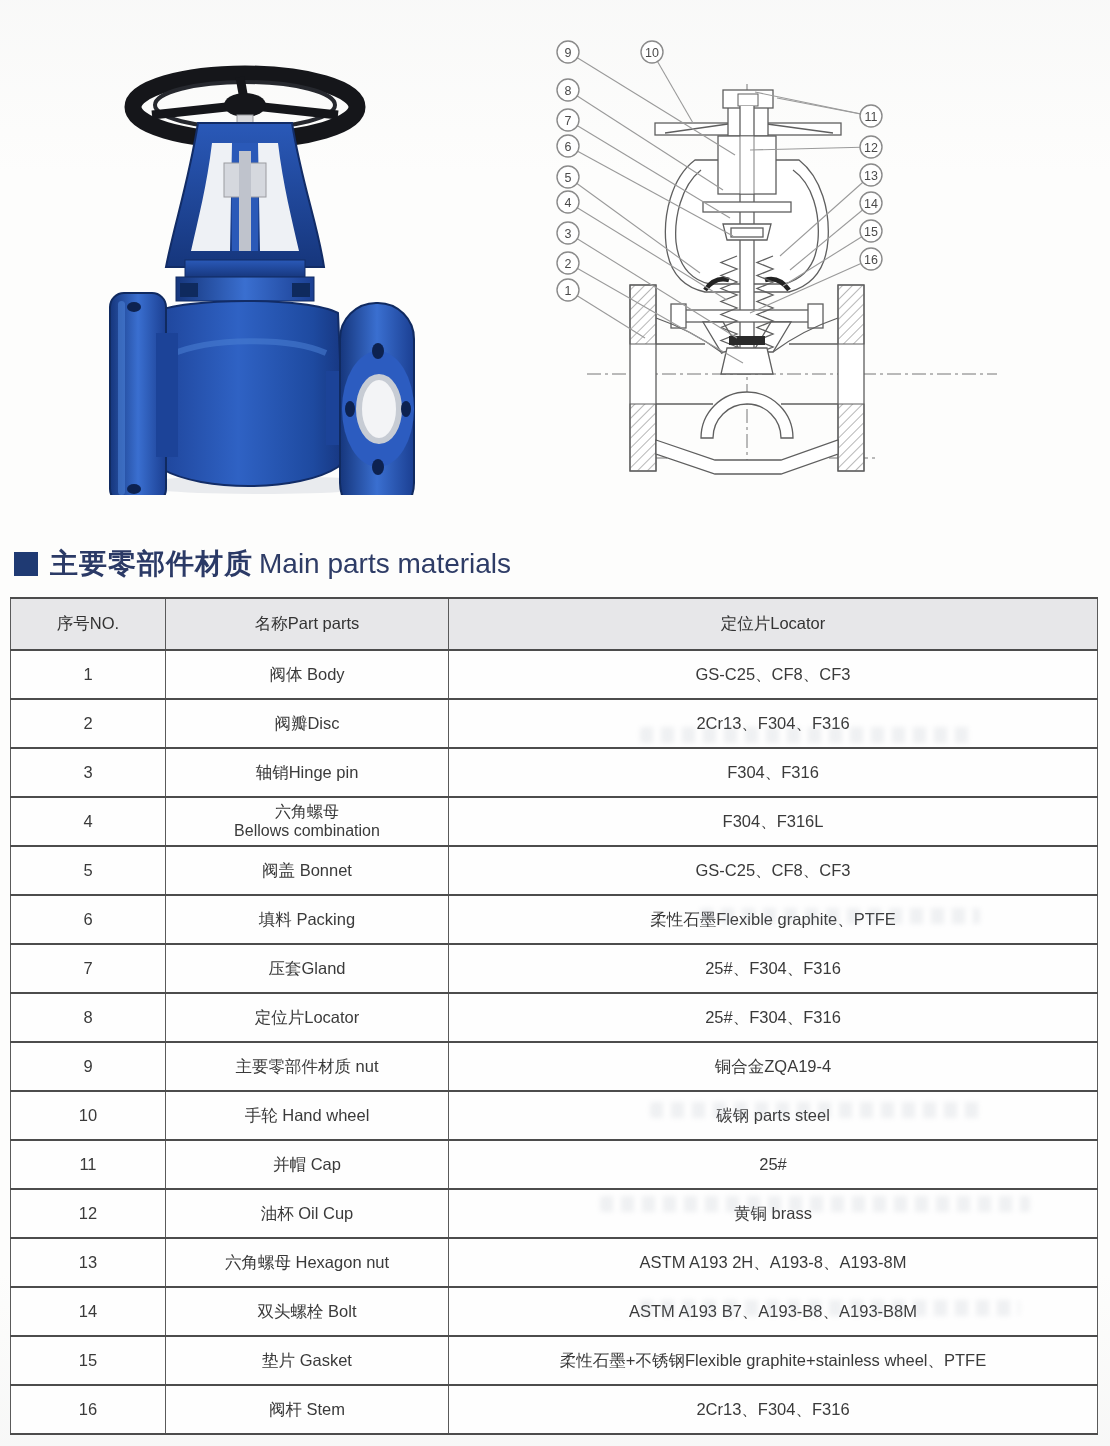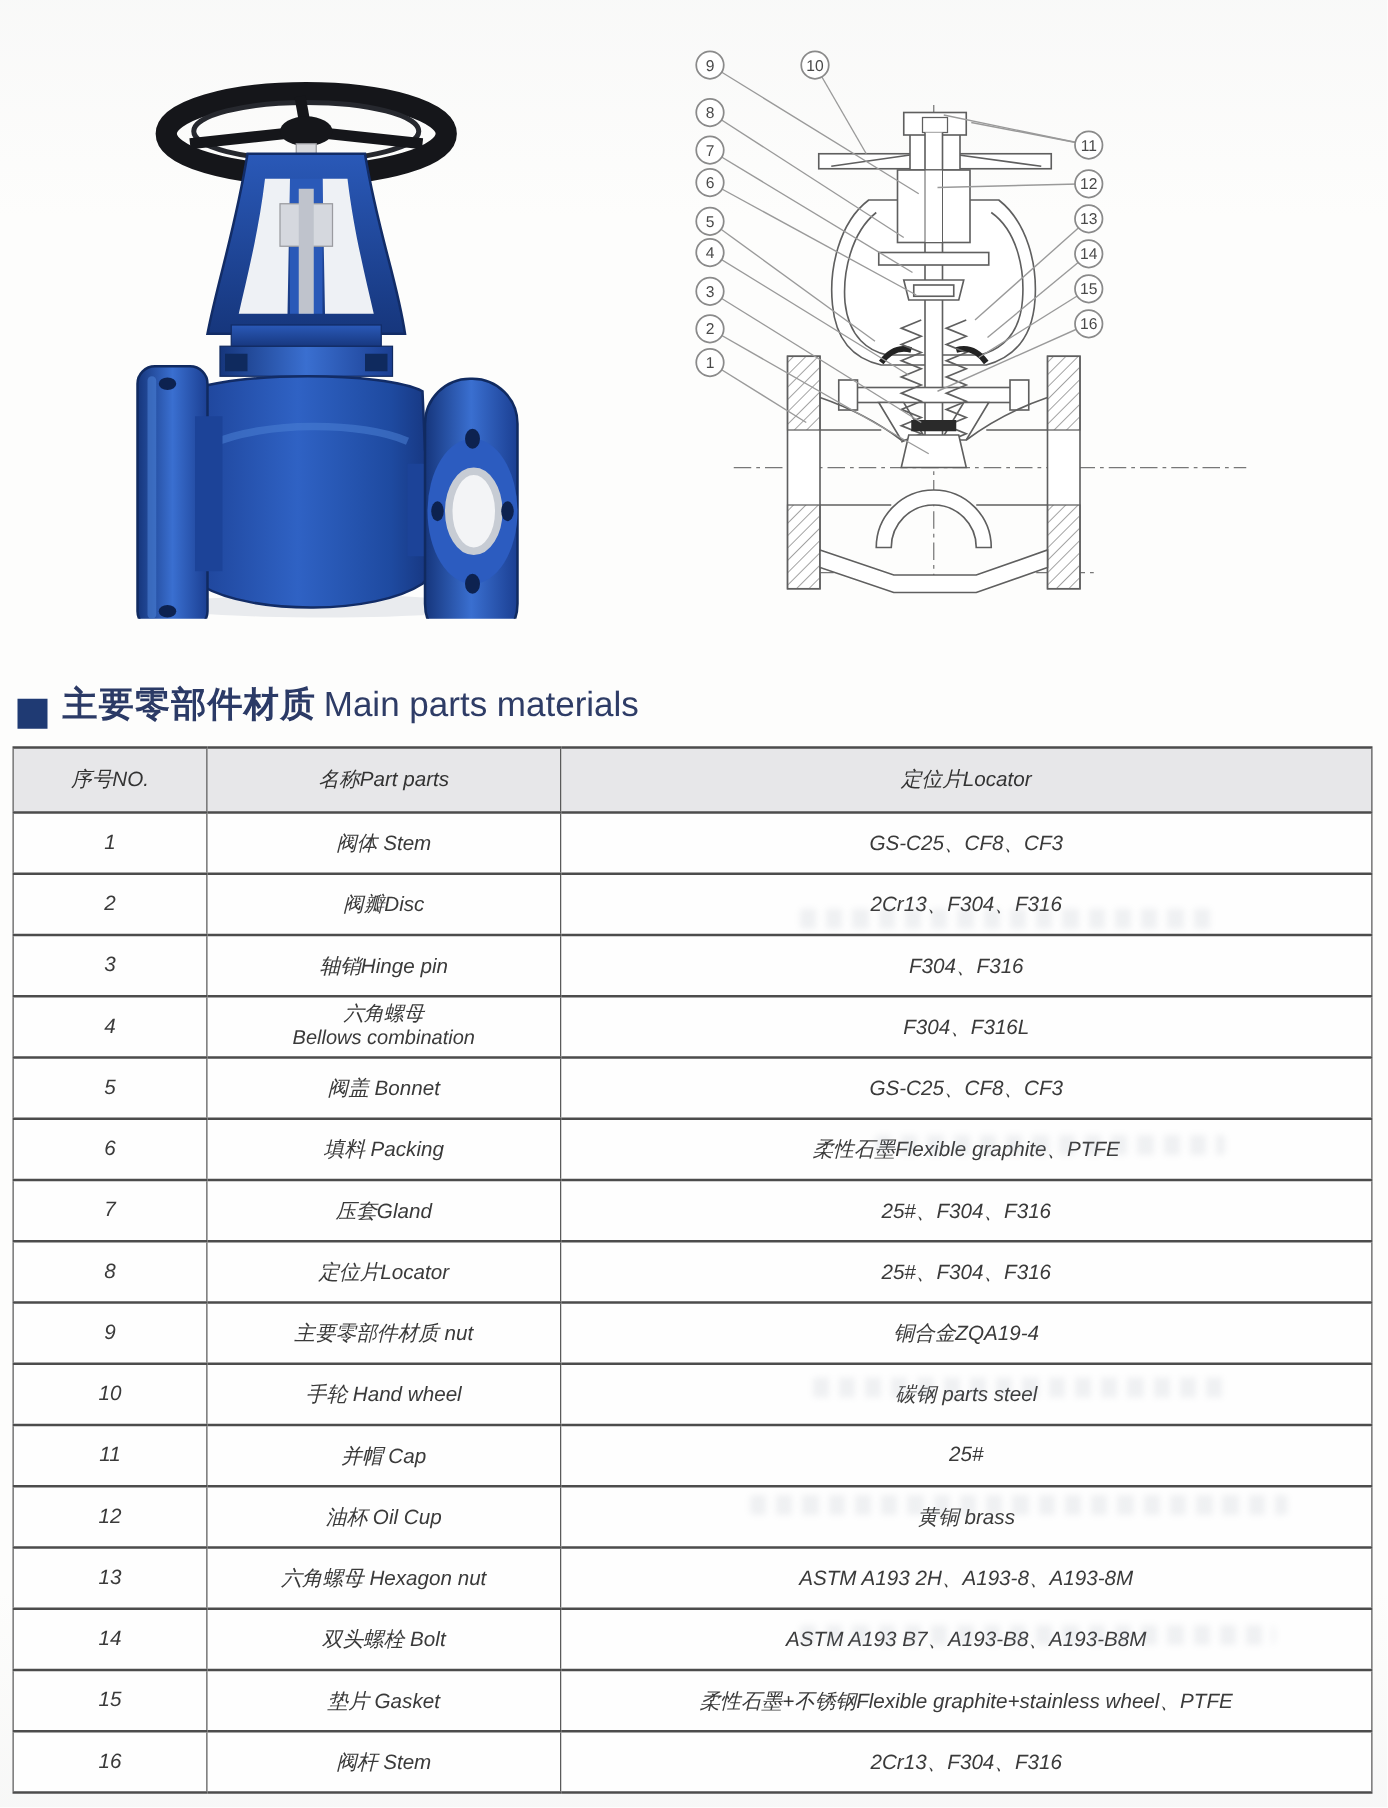--- a/index.html
+++ b/index.html
@@ -16,27 +16,27 @@
   .photo{position:absolute;left:90px;top:55px;width:370px;height:440px;}
 
   
   .diagram{position:absolute;left:545px;top:28px;width:460px;height:470px;}
   .diagram .ln{stroke:#5f5f5f;stroke-width:1.3;fill:none;}
   .diagram .fw{fill:#ffffff;stroke:#5f5f5f;stroke-width:1.3;}
   .diagram .cl{stroke:#777;stroke-width:1;stroke-dasharray:14 4 3 4;fill:none;}
   .diagram text{font-family:"Liberation Sans",sans-serif;}
 
   
-  .heading{position:absolute;left:14px;top:545px;display:flex;align-items:flex-end;gap:12px;}
+  .heading{position:absolute;left:14px;top:545px;display:flex;align-items:center;gap:12px;}
   .heading .sq{width:24px;height:24px;background:#1f3a73;}
   .heading .t-zh{font-size:28px;font-weight:700;color:#2b3a66;letter-spacing:1px;}
   .heading .t-en{font-size:28px;font-weight:400;color:#2e3c66;margin-left:6px;}
 
   
-  table.parts{position:absolute;left:10px;top:597px;width:1087px;border-collapse:collapse;table-layout:fixed;background:#fefefe;font-style:italic;}
+  table.parts{position:absolute;left:10px;top:597px;width:1087px;border-collapse:collapse;table-layout:fixed;background:#fefefe;}
   table.parts col.c1{width:155px;} table.parts col.c2{width:283px;} table.parts col.c3{width:649px;}
   table.parts td,table.parts th{
     border-top:2px solid #4c4c4c;border-bottom:2px solid #4c4c4c;
     border-left:1.5px solid #5a5a5a;border-right:1.5px solid #5a5a5a;
     text-align:center;vertical-align:middle;color:#3a3a3a;
     font-size:16.5px;font-weight:400;padding:0 6px;
   }
   table.parts thead td{height:50px;background:#e7e7e9;font-size:16.5px;color:#333;}
   table.parts tbody td{height:47px;}
   .name2{font-size:16px;line-height:1.15;}
@@ -294,21 +294,21 @@
   <thead>
     <tr>
       <td>序号NO.</td>
       <td>名称Part parts</td>
       <td>定位片Locator</td>
     </tr>
   </thead>
   <tbody>
       <tr>
         <td>1</td>
-        <td>阀体 Stem</td>
+        <td>阀体 Body</td>
         <td>GS-C25、CF8、CF3</td>
       </tr>
       <tr>
         <td>2</td>
         <td>阀瓣Disc</td>
         <td>2Cr13、F304、F316</td>
       </tr>
       <tr>
         <td>3</td>
         <td>轴销Hinge pin</td>

